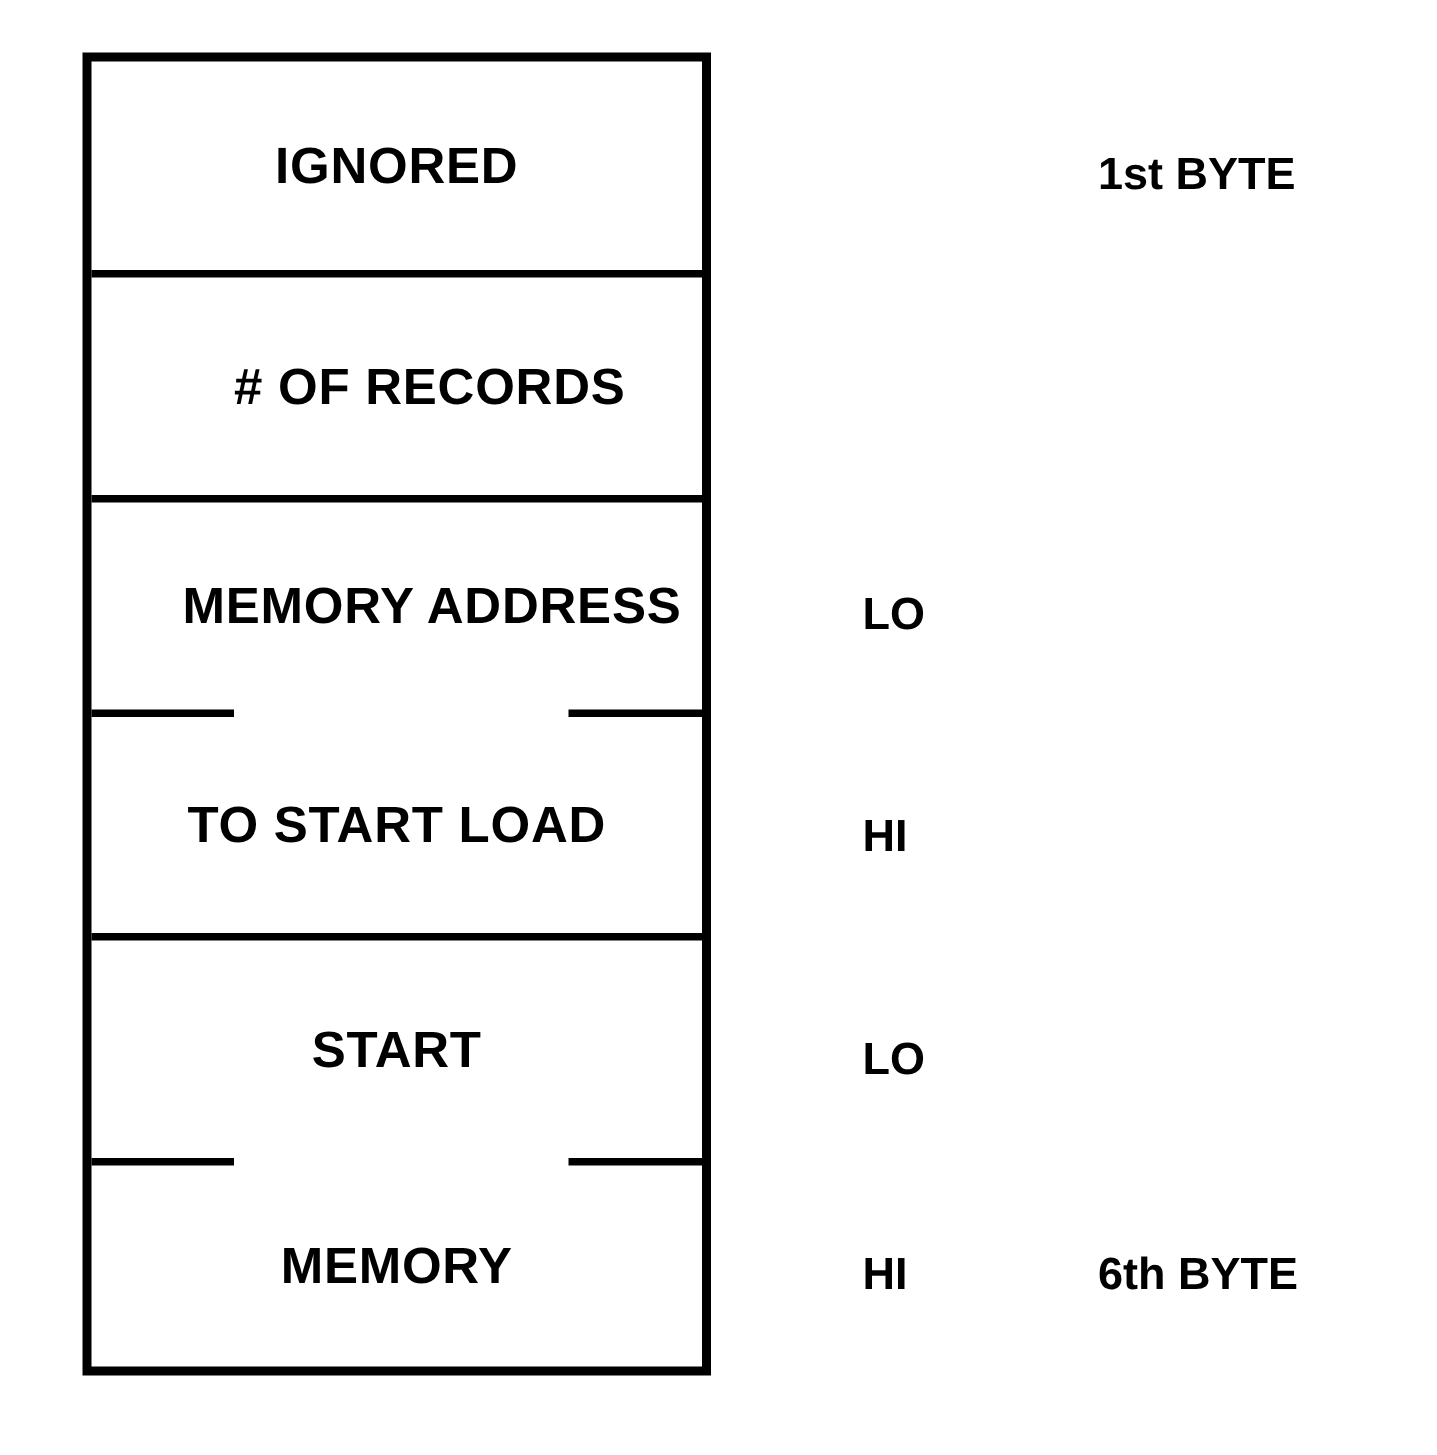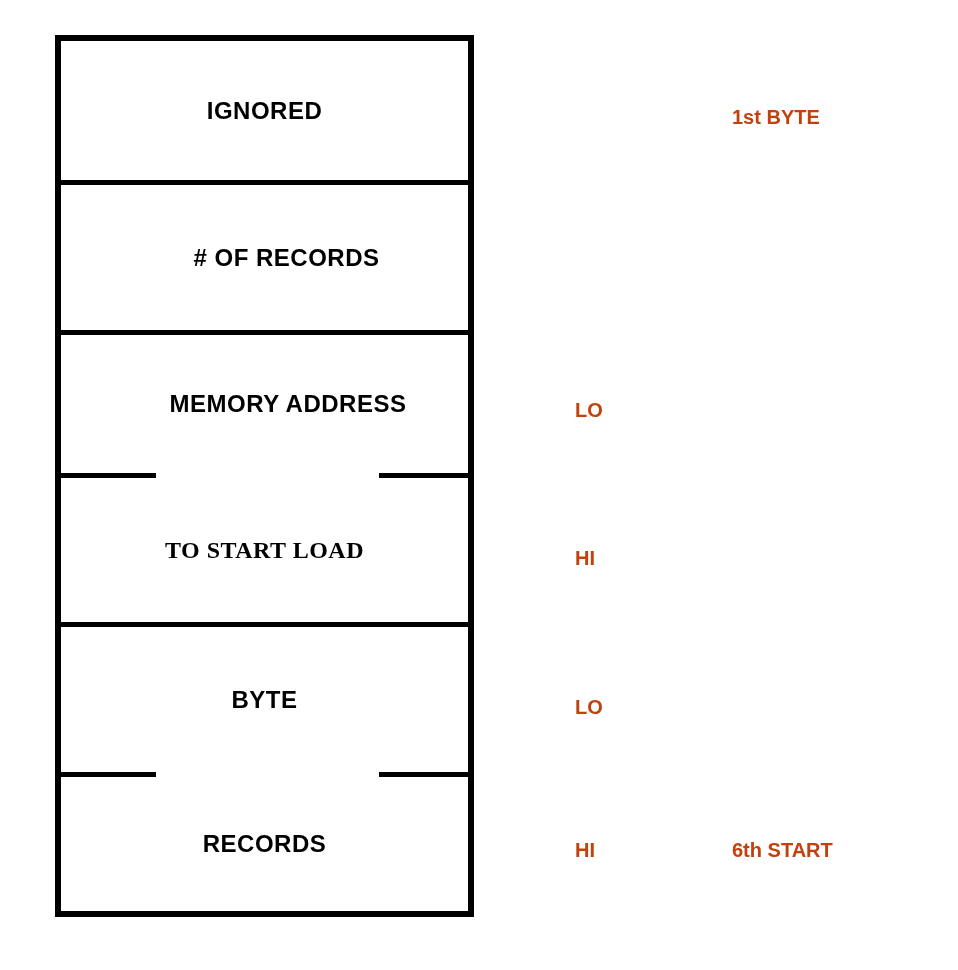--- a/index.html
+++ b/index.html
@@ -33,21 +33,21 @@
   .byte-cell {
     position: absolute;
     left: 0;
     width: 100%;
     box-sizing: border-box;
     display: flex;
     align-items: center;
     justify-content: center;
   }
   .byte-cell-label {
-    font-size: 24px;
+    font-size: 34px;
     font-weight: bold;
     letter-spacing: 0.5px;
     color: #000000;
     white-space: nowrap;
     line-height: 1;
   }
 
   
   .divider-solid {
     position: absolute;
@@ -70,23 +70,23 @@
     top: 0;
     height: 5px;
     background: #000000;
   }
   .divider-broken .stub-left  { left: 0;  width: 95px; }
   .divider-broken .stub-right { right: 0; width: 89px; }
 
   
   .side-note {
     position: absolute;
-    font-size: 20px;
+    font-size: 30px;
     font-weight: bold;
-    color: #c2410c;
+    color: #000000;
     white-space: nowrap;
     line-height: 1;
     transform: translateY(-50%);
   }
   .col-order { left: 575px; }
   .col-byte  { left: 732px; }
 </style>
 </head>
 <body>
 
@@ -105,44 +105,44 @@
     <div class="divider-solid" style="top:289px;"></div>
 
     <div class="byte-cell" style="top:294px; height:138px;padding-left:47px;">
       <span class="byte-cell-label">MEMORY ADDRESS</span>
     </div>
     <div class="divider-broken" style="top:432px;">
       <span class="stub stub-left"></span>
       <span class="stub stub-right"></span>
     </div>
 
-    <div class="byte-cell" style="top:437px; height:144px;font-family:Liberation Serif, serif;">
+    <div class="byte-cell" style="top:437px; height:144px;">
       <span class="byte-cell-label">TO START LOAD</span>
     </div>
     <div class="divider-solid" style="top:581px;"></div>
 
     <div class="byte-cell" style="top:586px; height:145px;">
-      <span class="byte-cell-label">BYTE</span>
+      <span class="byte-cell-label">START</span>
     </div>
     <div class="divider-broken" style="top:731px;">
       <span class="stub stub-left"></span>
       <span class="stub stub-right"></span>
     </div>
 
     <div class="byte-cell" style="top:736px; height:134px;">
-      <span class="byte-cell-label">RECORDS</span>
+      <span class="byte-cell-label">MEMORY</span>
     </div>
 
   </div>
 
   <div class="side-note col-order" style="top:410px;">LO</div>
 
   <div class="side-note col-order" style="top:558px;">HI</div>
 
   <div class="side-note col-order" style="top:707px;">LO</div>
 
   <div class="side-note col-order" style="top:850px;">HI</div>
 
   <div class="side-note col-byte" style="top:117px;">1st BYTE</div>
 
-  <div class="side-note col-byte" style="top:850px;">6th START</div>
+  <div class="side-note col-byte" style="top:850px;">6th BYTE</div>
 
 </div>
 
 </body></html>

